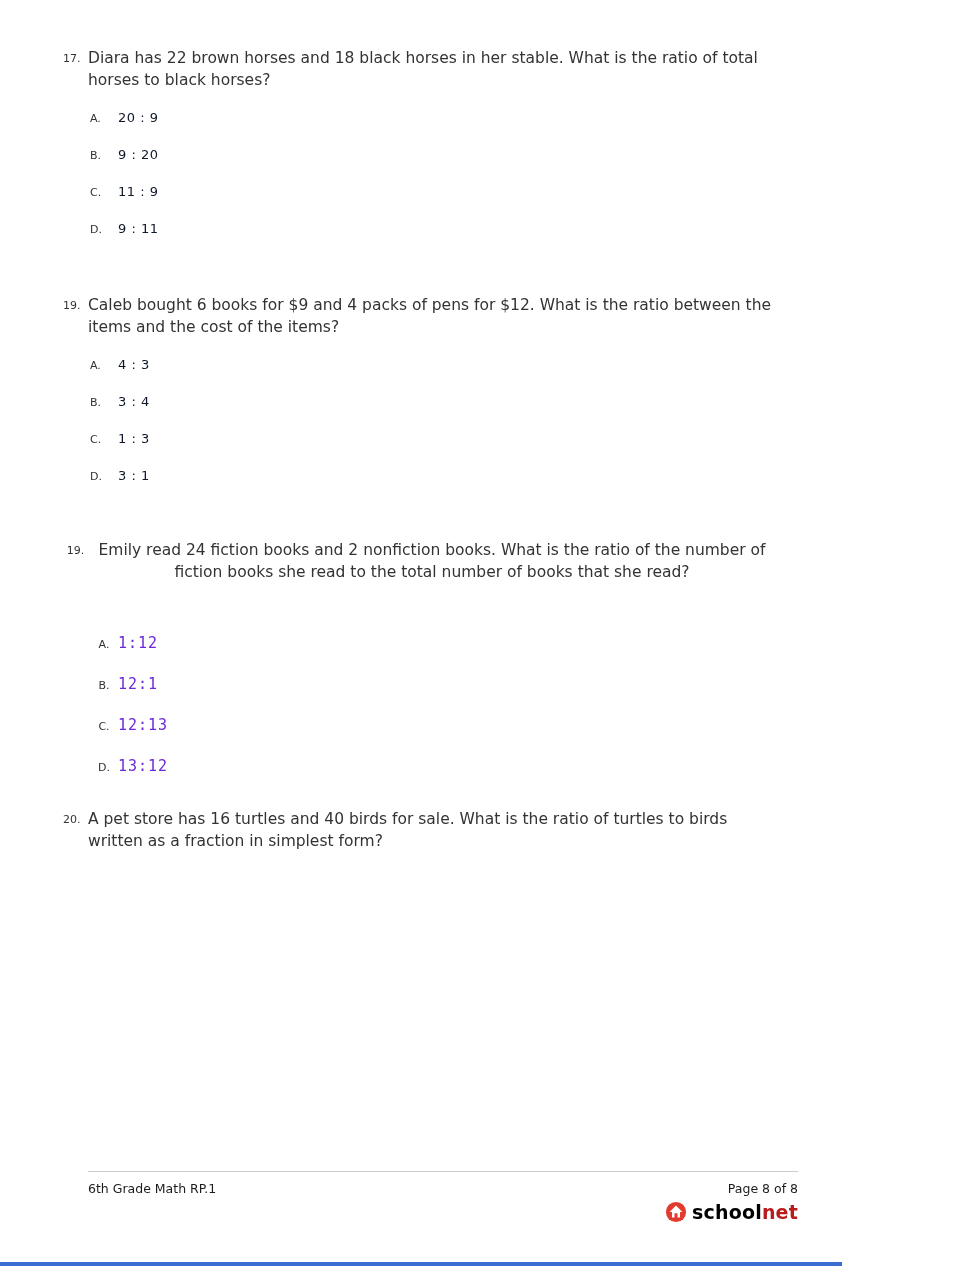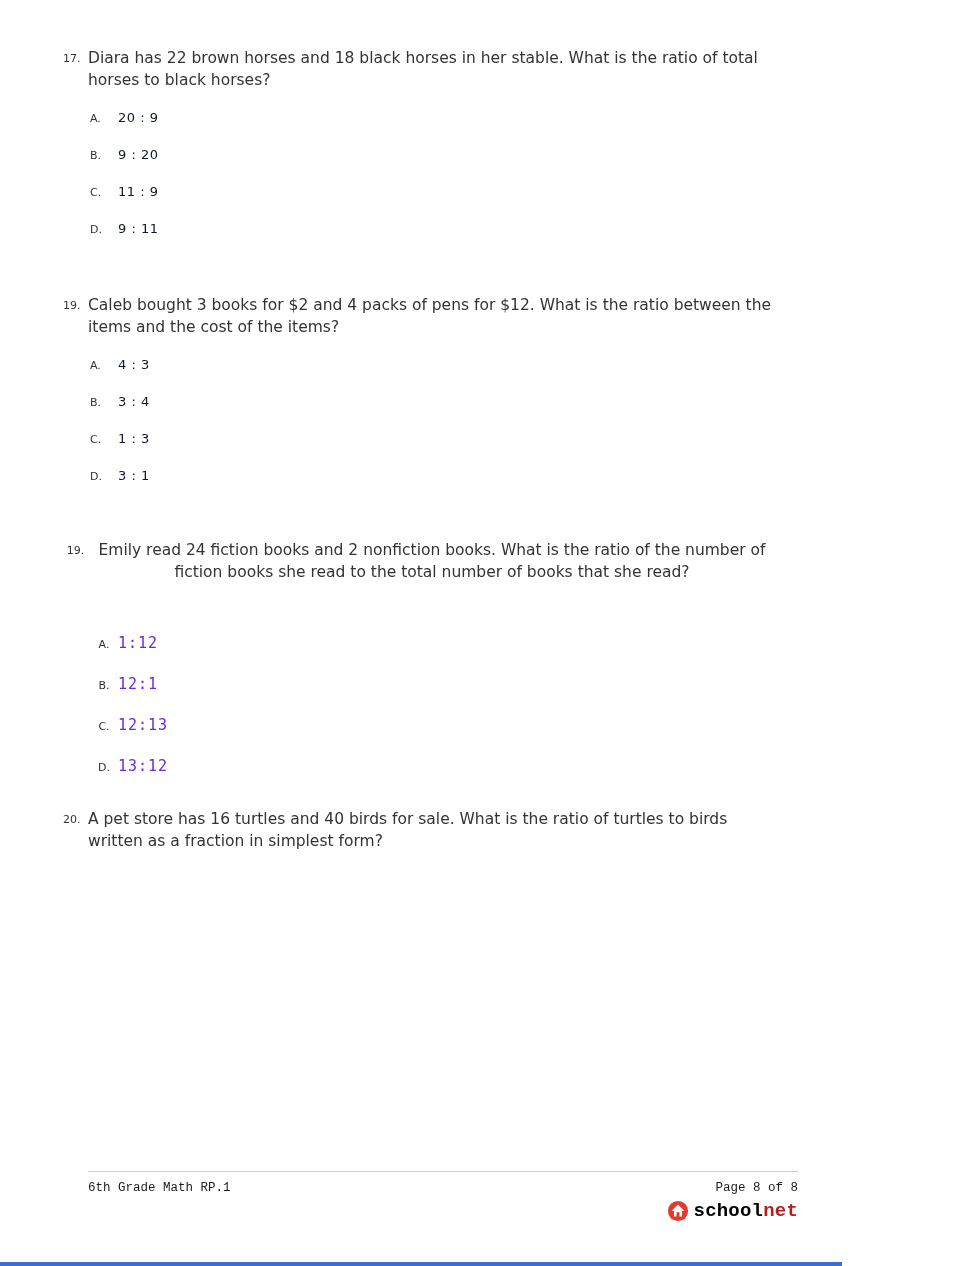--- a/index.html
+++ b/index.html
@@ -57,21 +57,20 @@
   }
   .q19 .options{gap:19px;}
   .q18{margin-bottom:50px;}
   .q19{margin-bottom:62px;text-align:center;}
   .q20{margin-bottom:0;}
 
   .footer{
     position:absolute;
     left:88px;right:44px;
     top:1171px;
-    font-family:Liberation Mono, monospace;
   }
   .footer-rule{
     border:0;border-top:1px solid #cccccc;
     margin:0;
   }
   .footer-row{
     display:flex;justify-content:space-between;align-items:baseline;
     margin-top:9px;
     font-size:12.5px;color:#1c1c1c;
   }
@@ -119,21 +118,21 @@
         <div class="option">
           <span class="opt-letter">D.</span>
           <span class="opt-text">9 : 11</span>
         </div>
       </div>
     </div>
 
     <div class="question q18">
       <div class="q-head">
         <span class="q-num">19.</span>
-        <div class="q-text">Caleb bought 3 books for $2 and 4 packs of pens for $12. What is the ratio between the items and the cost of the items?</div>
+        <div class="q-text">Caleb bought 6 books for $9 and 4 packs of pens for $12. What is the ratio between the items and the cost of the items?</div>
       </div>
       <div class="options">
         <div class="option">
           <span class="opt-letter">A.</span>
           <span class="opt-text">4 : 3</span>
         </div>
         <div class="option">
           <span class="opt-letter">B.</span>
           <span class="opt-text">3 : 4</span>
         </div>

